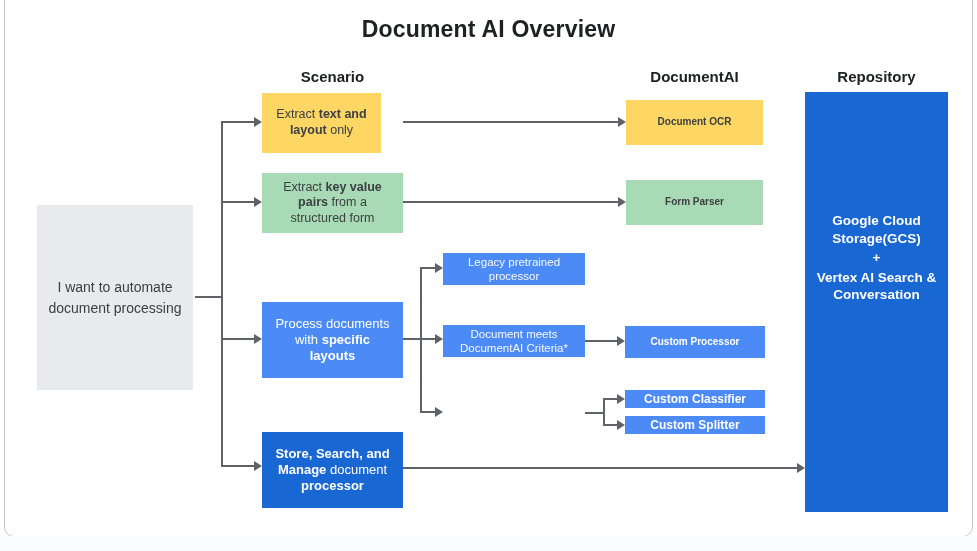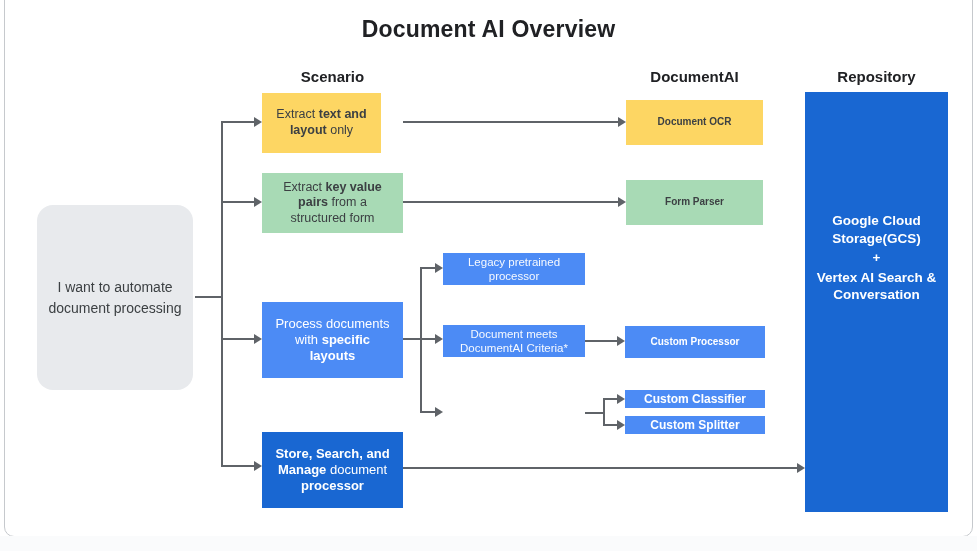--- a/index.html
+++ b/index.html
@@ -29,21 +29,21 @@
     font-size:15px;font-weight:700;color:#202124;
   }
   .node{
     position:absolute;display:flex;align-items:center;justify-content:center;
     text-align:center;box-sizing:border-box;line-height:1.25;
   }
   .yellow{background:var(--yellow);color:var(--text);}
   .green{background:var(--green);color:var(--text);}
   .blue{background:var(--blue);color:#fff;}
   .darkblue{background:var(--dark-blue);color:#fff;}
-  .graybox{background:var(--gray);color:#3c4043;border-radius:16px;}
+  .graybox{background:var(--gray);color:#3c4043;}
   .sz-scenario{font-size:12.5px;padding:0 10px;}
   .sz-start{font-size:14px;padding:0 8px;line-height:1.45;}
   .sz-branch{font-size:11.5px;padding:0 8px;color:rgba(255,255,255,.95);}
   .sz-proc{font-size:10px;font-weight:700;}
   .sz-proc-sm{font-size:12px;font-weight:700;}
   .repo{
     flex-direction:column;font-size:13.5px;font-weight:700;
     padding:20px 10px 0 10px;line-height:1.3;
   }
   .repo .plus{margin:2px 0;}

